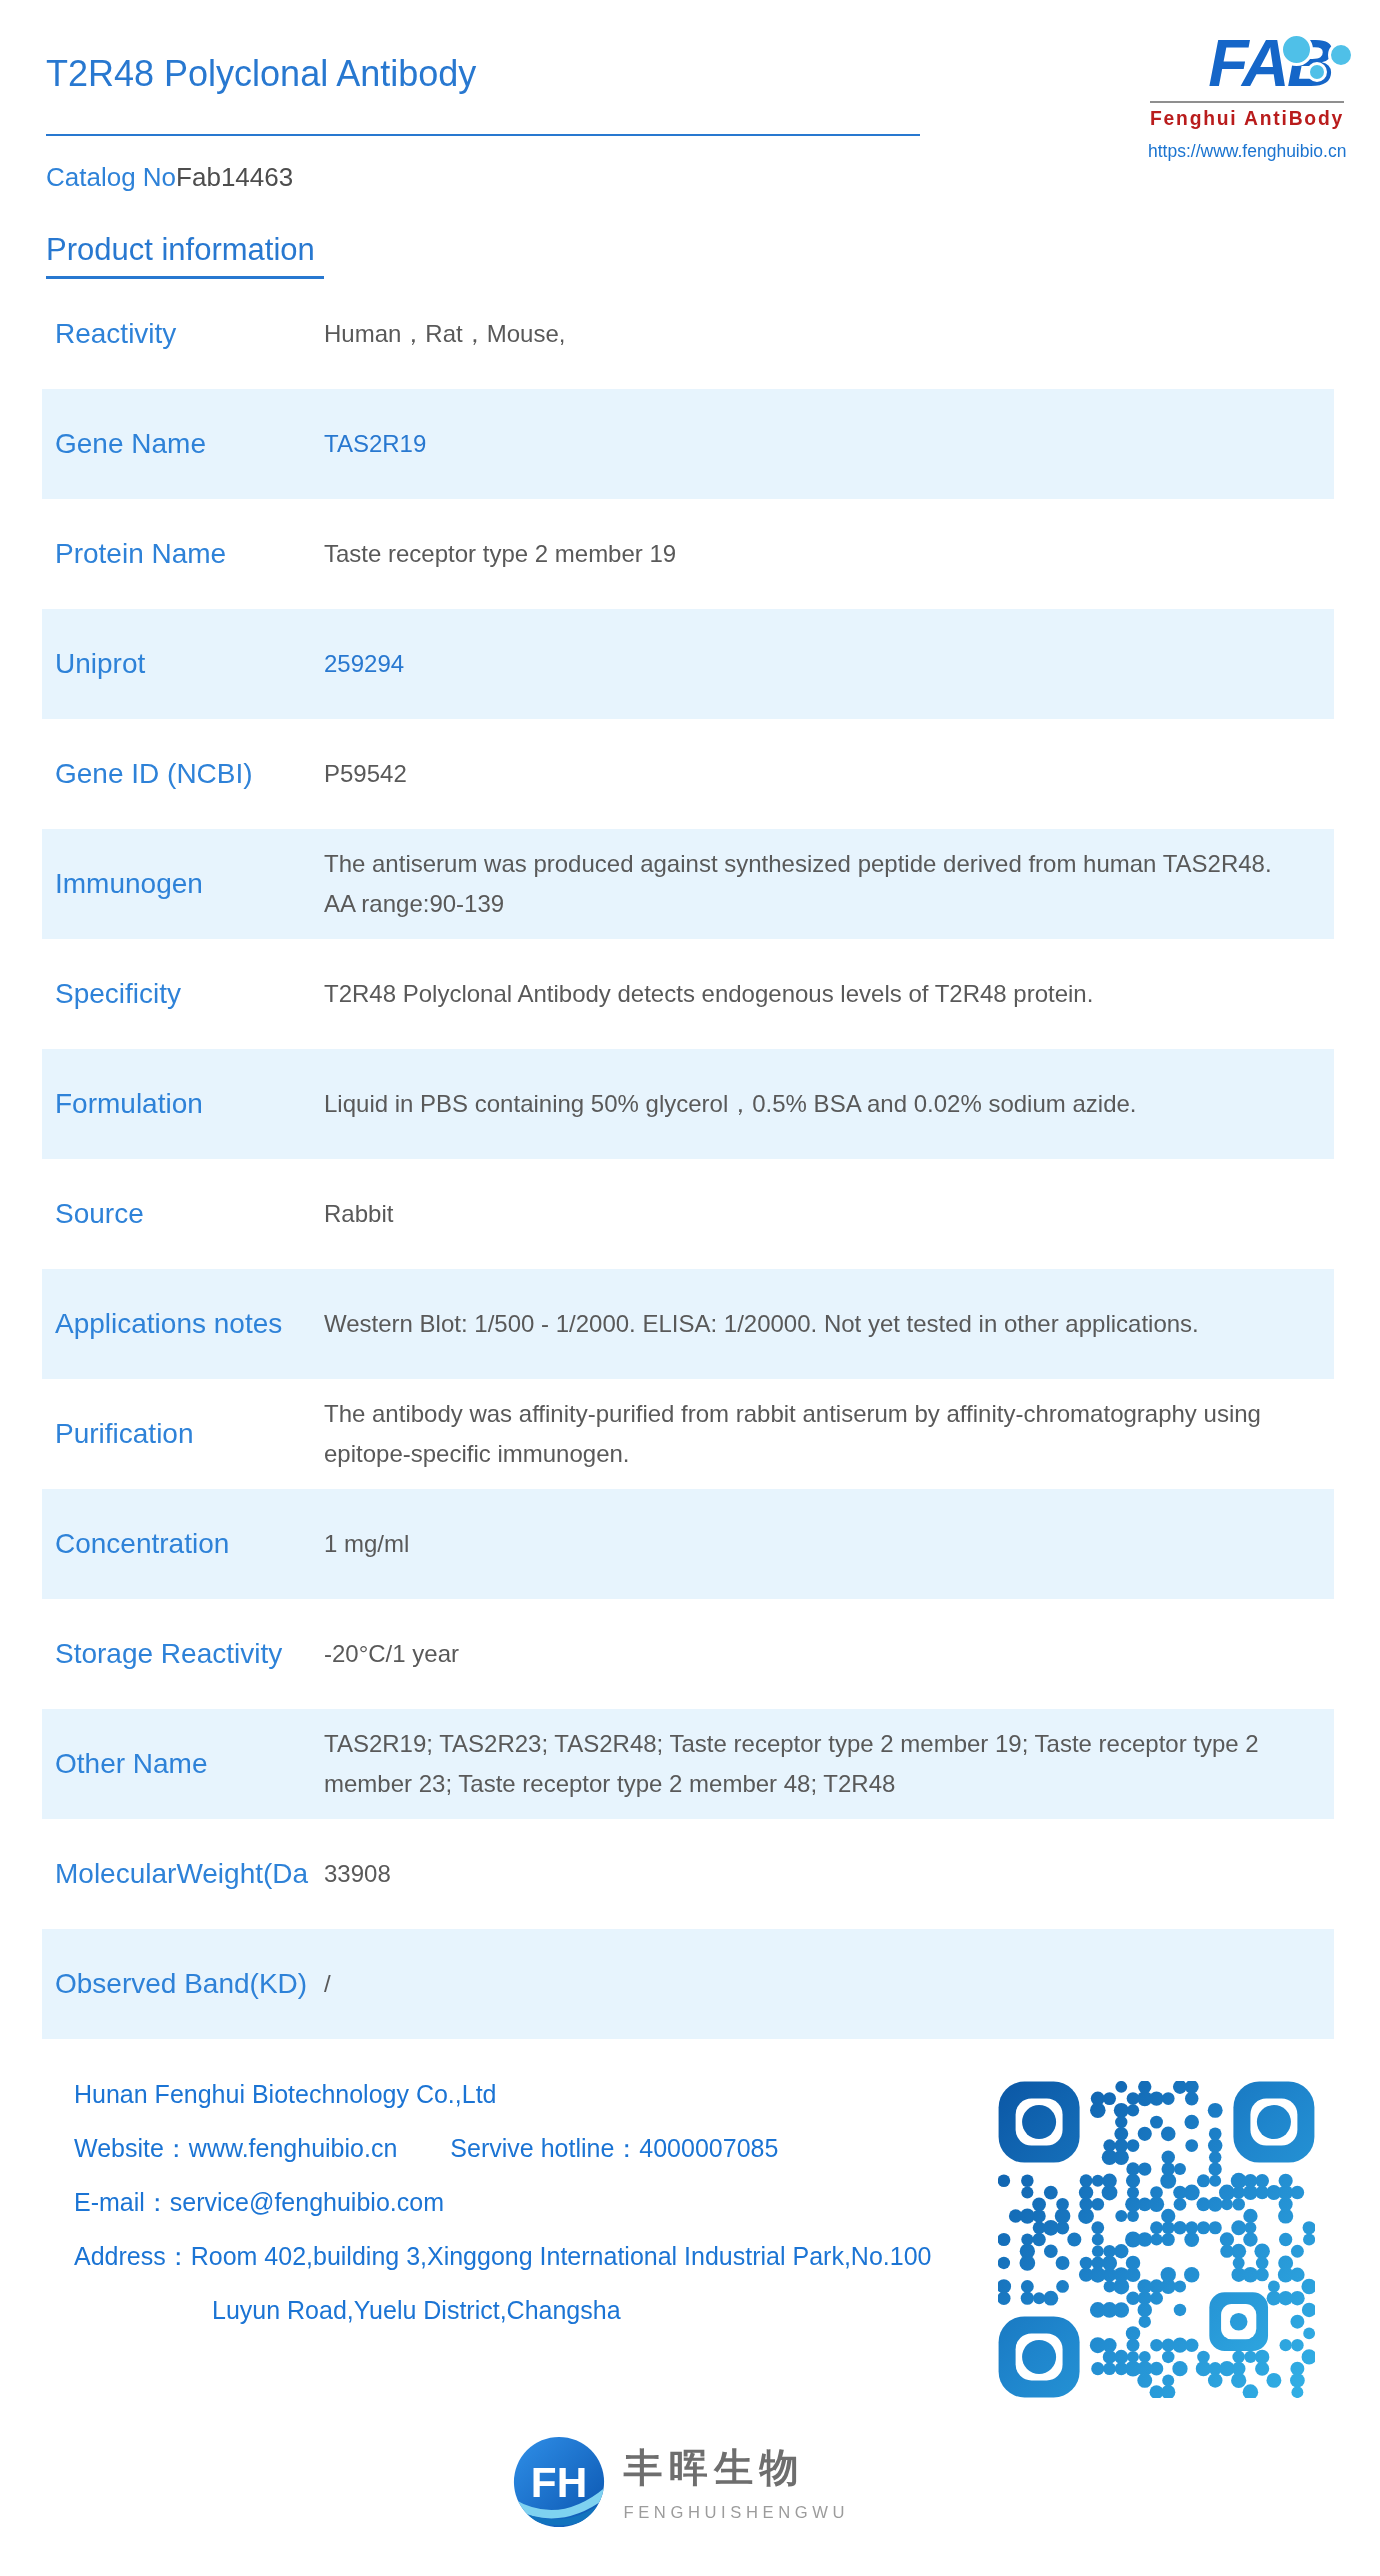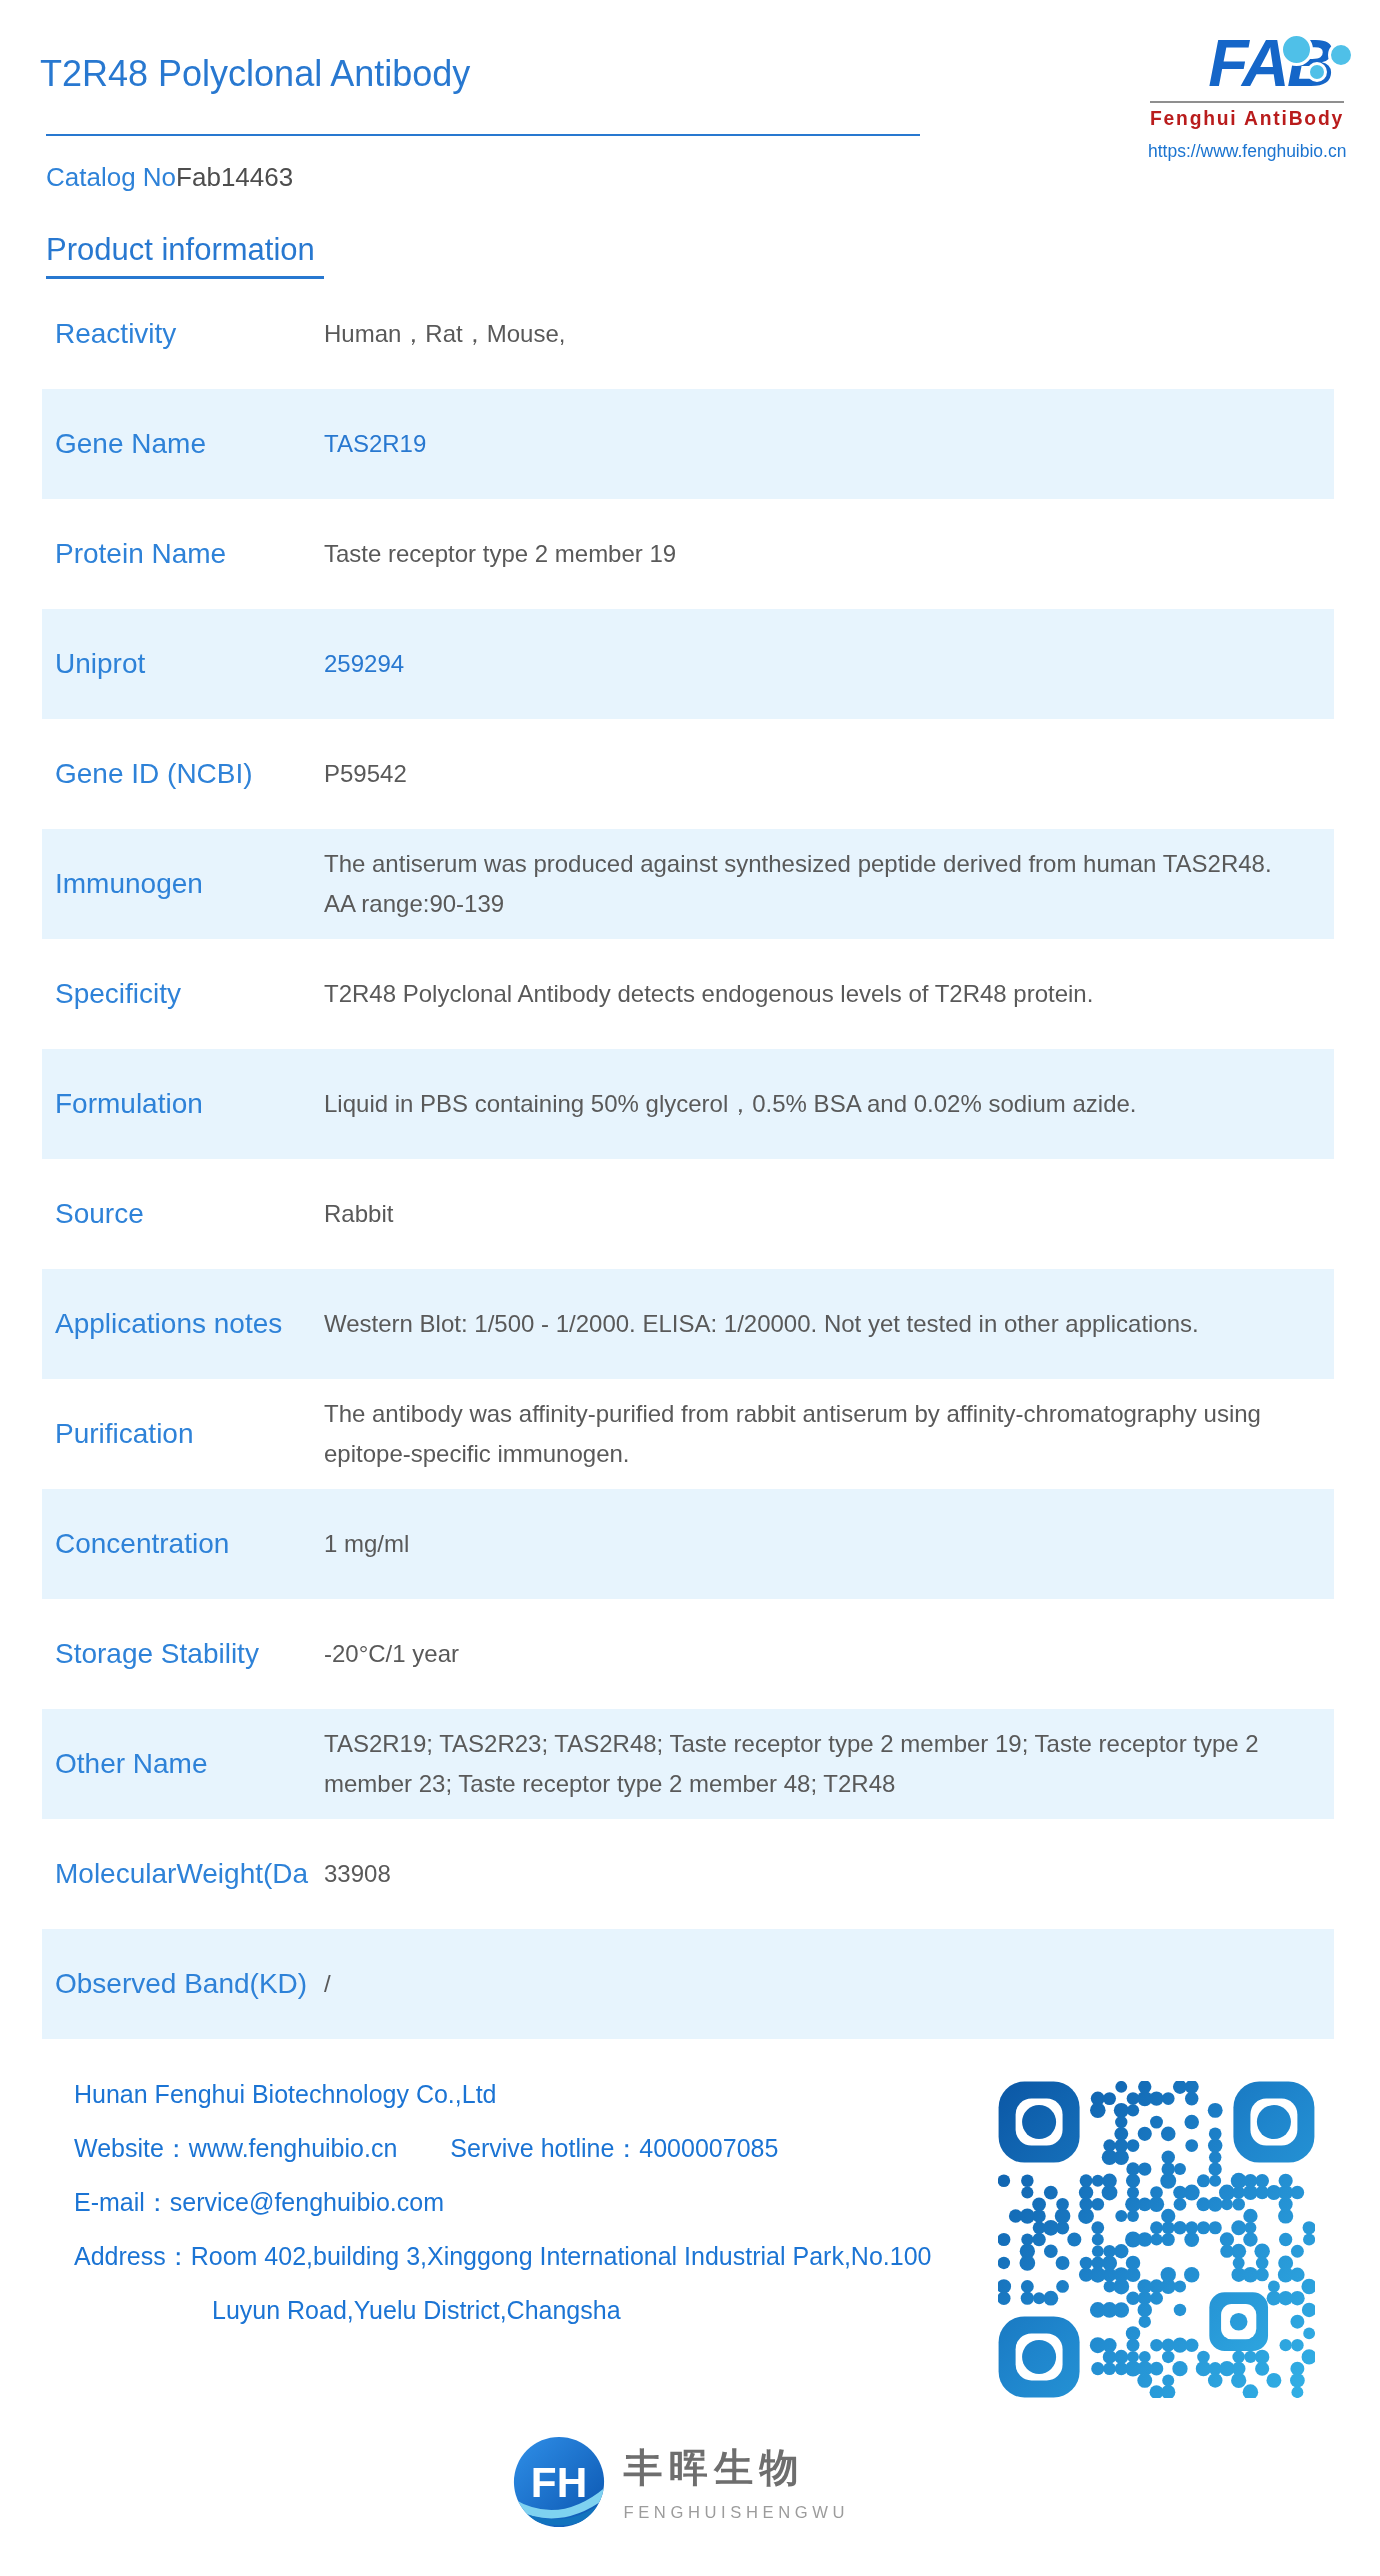--- a/index.html
+++ b/index.html
@@ -4,21 +4,21 @@
 <style>
   html,body{margin:0;padding:0;}
   body{
     width:1380px;height:2576px;position:relative;background:#ffffff;
     font-family:"Liberation Sans","DejaVu Sans",sans-serif;
     -webkit-font-smoothing:antialiased;
   }
   .page{position:absolute;inset:0;}
 
   
-  .page-title{position:absolute;left:40px;top:53px;font-size:36px;color:#2878d0;}
+  .page-title{position:absolute;left:46px;top:53px;font-size:36px;color:#2878d0;}
   .title-rule{position:absolute;left:46px;top:134px;width:874px;height:1.8px;background:#2878d0;}
 
   .logo-block{position:absolute;left:1148px;top:31px;width:198px;text-align:center;}
   .fab-wordmark{position:relative;display:inline-block;font-size:66px;line-height:64px;
     font-weight:bold;font-style:italic;letter-spacing:-2.8px;color:#1566c8;margin-left:46px;}
   .fab-wordmark .dot{position:absolute;border-radius:50%;background:#4fc0e8;border:3.7px solid #ffffff;box-sizing:border-box;}
   .dot.d1{width:33px;height:33px;left:72px;top:1.8px;}
   .dot.d2{width:20px;height:20px;left:99px;top:31px;}
   .dot.d3{width:26px;height:26px;left:120px;top:11px;}
   .logo-rule{height:2.8px;background:#8f8f8f;margin:5.5px 1.8px 4.6px 1.8px;}
@@ -125,21 +125,21 @@
       </div>
       <div class="trow">
         <div class="tlabel">Purification</div>
         <div class="tvalue">The antibody was affinity-purified from rabbit antiserum by affinity-chromatography using epitope-specific immunogen.</div>
       </div>
       <div class="trow">
         <div class="tlabel">Concentration</div>
         <div class="tvalue">1 mg/ml</div>
       </div>
       <div class="trow">
-        <div class="tlabel">Storage Stability</div>
+        <div class="tlabel">Storage Reactivity</div>
         <div class="tvalue">-20°C/1 year</div>
       </div>
       <div class="trow">
         <div class="tlabel">Other Name</div>
         <div class="tvalue">TAS2R19; TAS2R23; TAS2R48; Taste receptor type 2 member 19; Taste receptor type 2 member 23; Taste receptor type 2 member 48; T2R48</div>
       </div>
       <div class="trow">
         <div class="tlabel">MolecularWeight(Da</div>
         <div class="tvalue">33908</div>
       </div>

